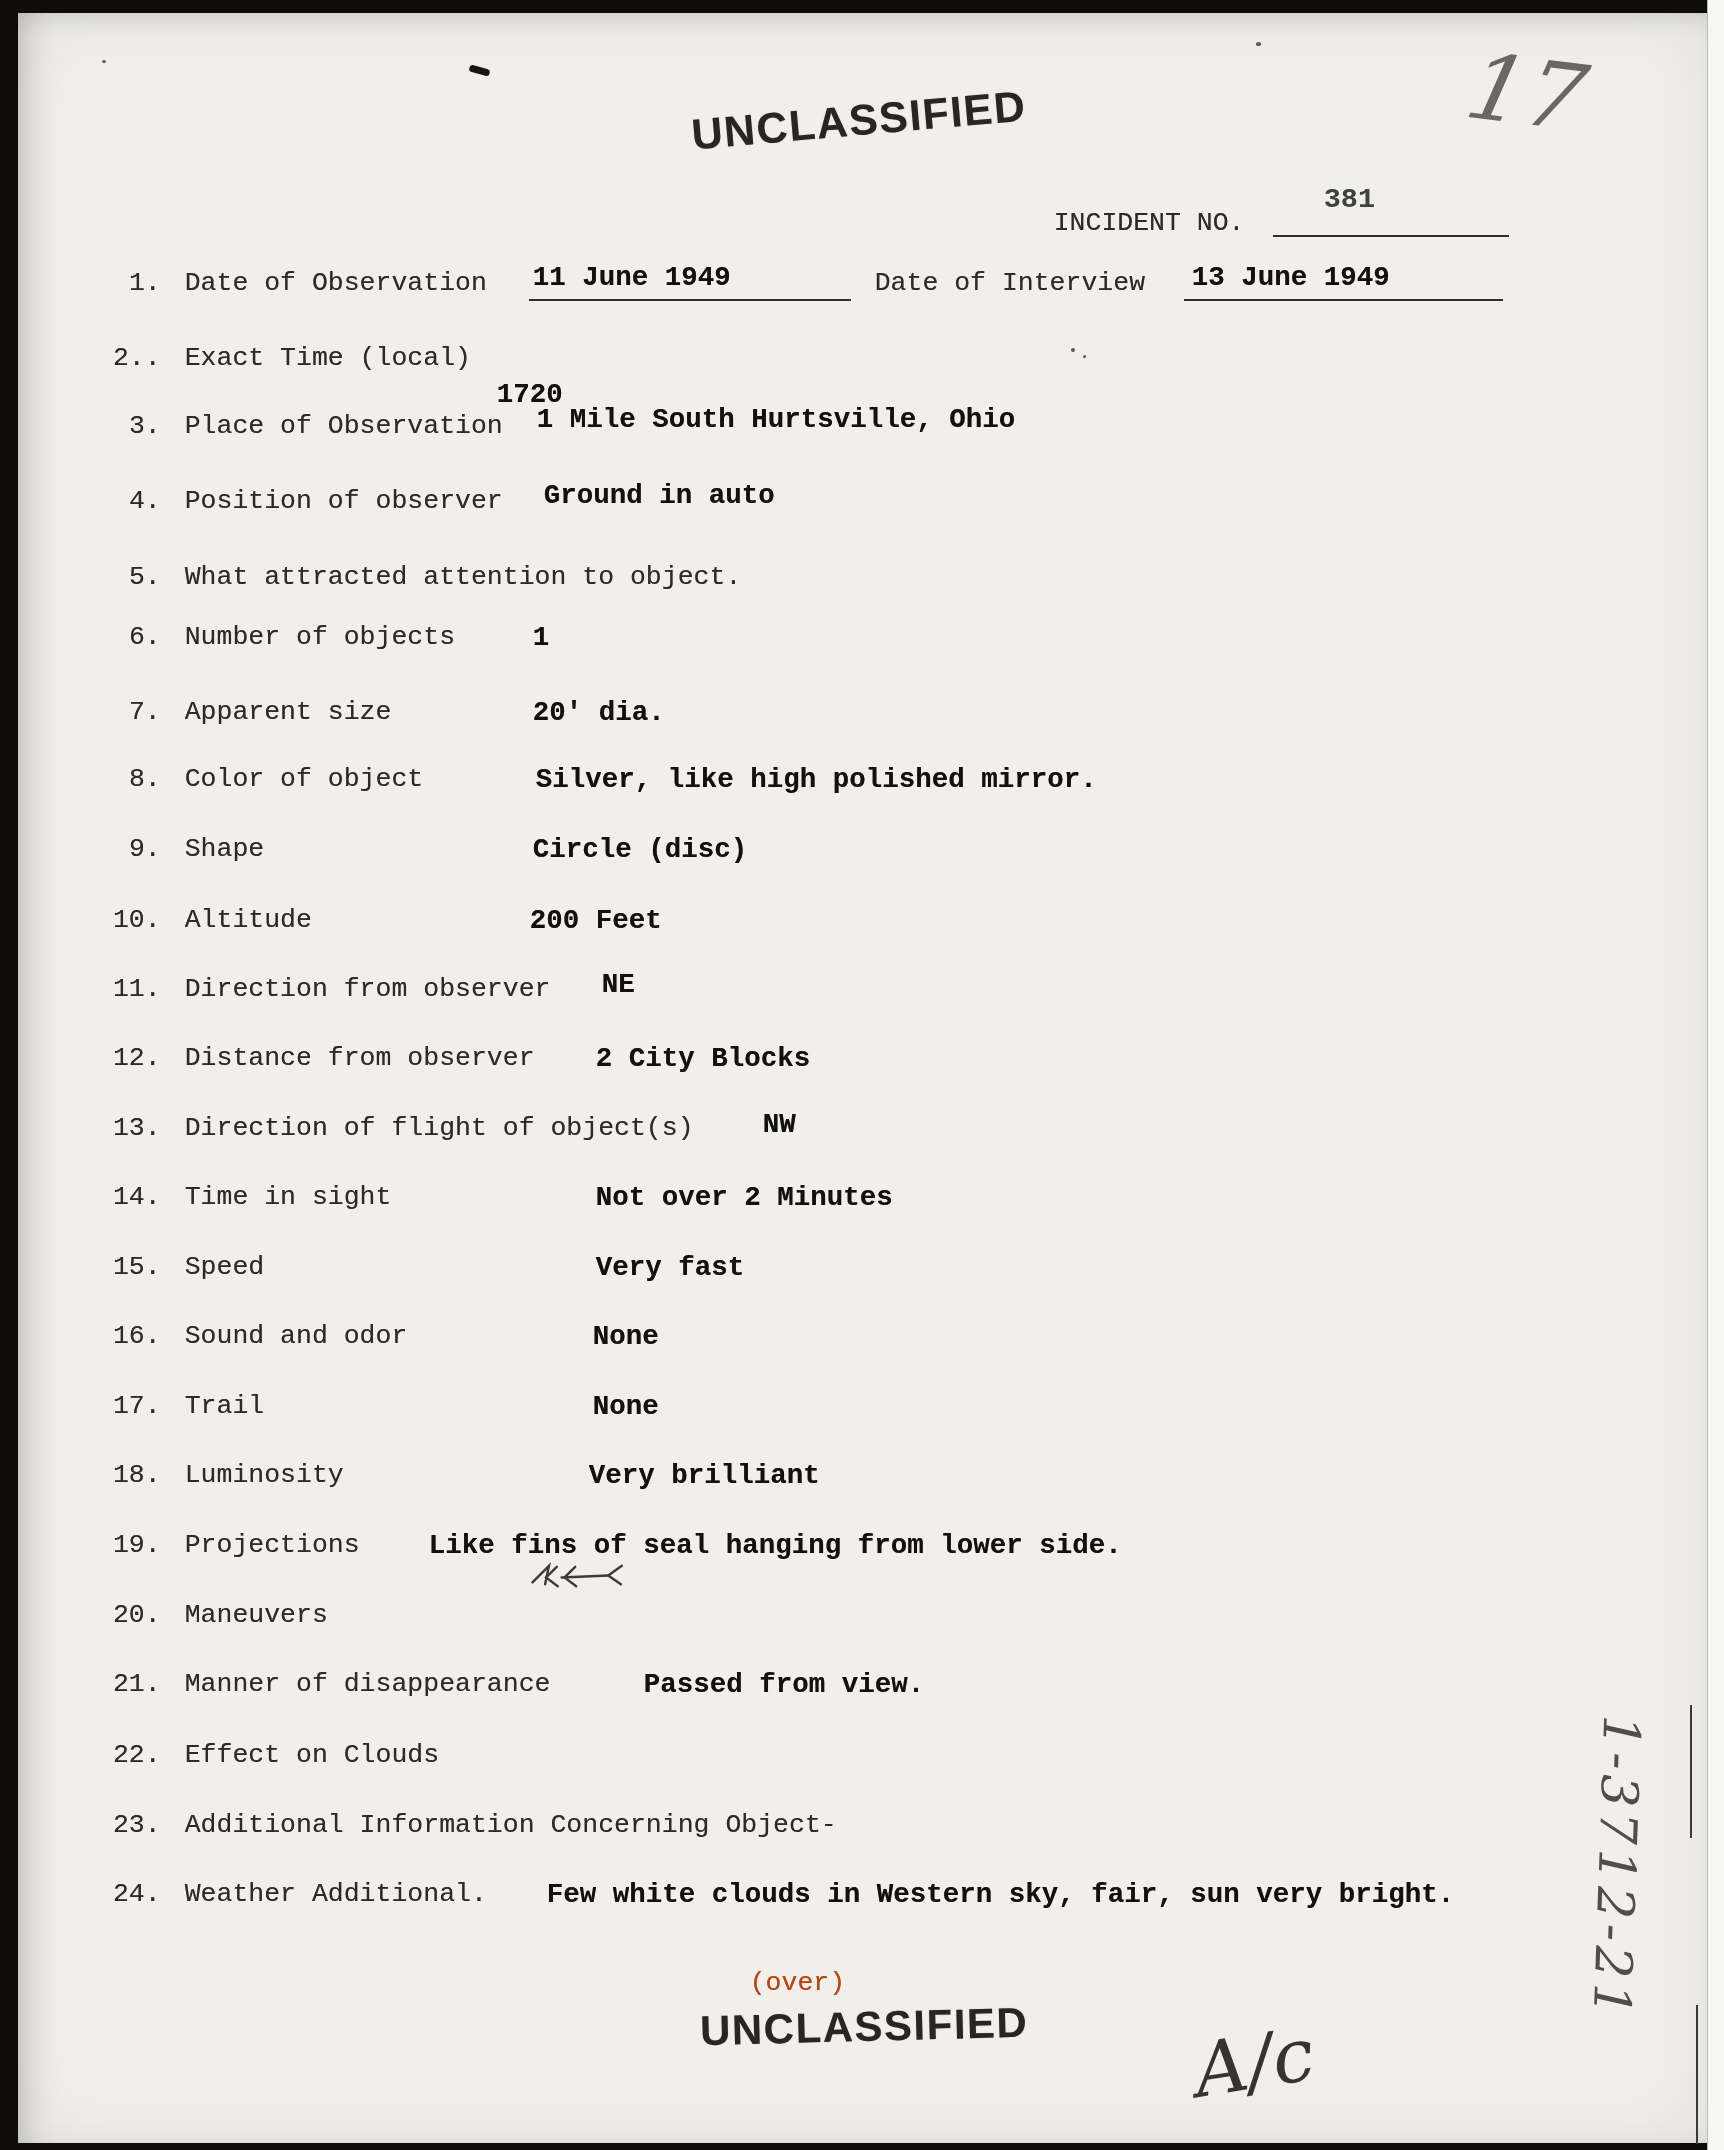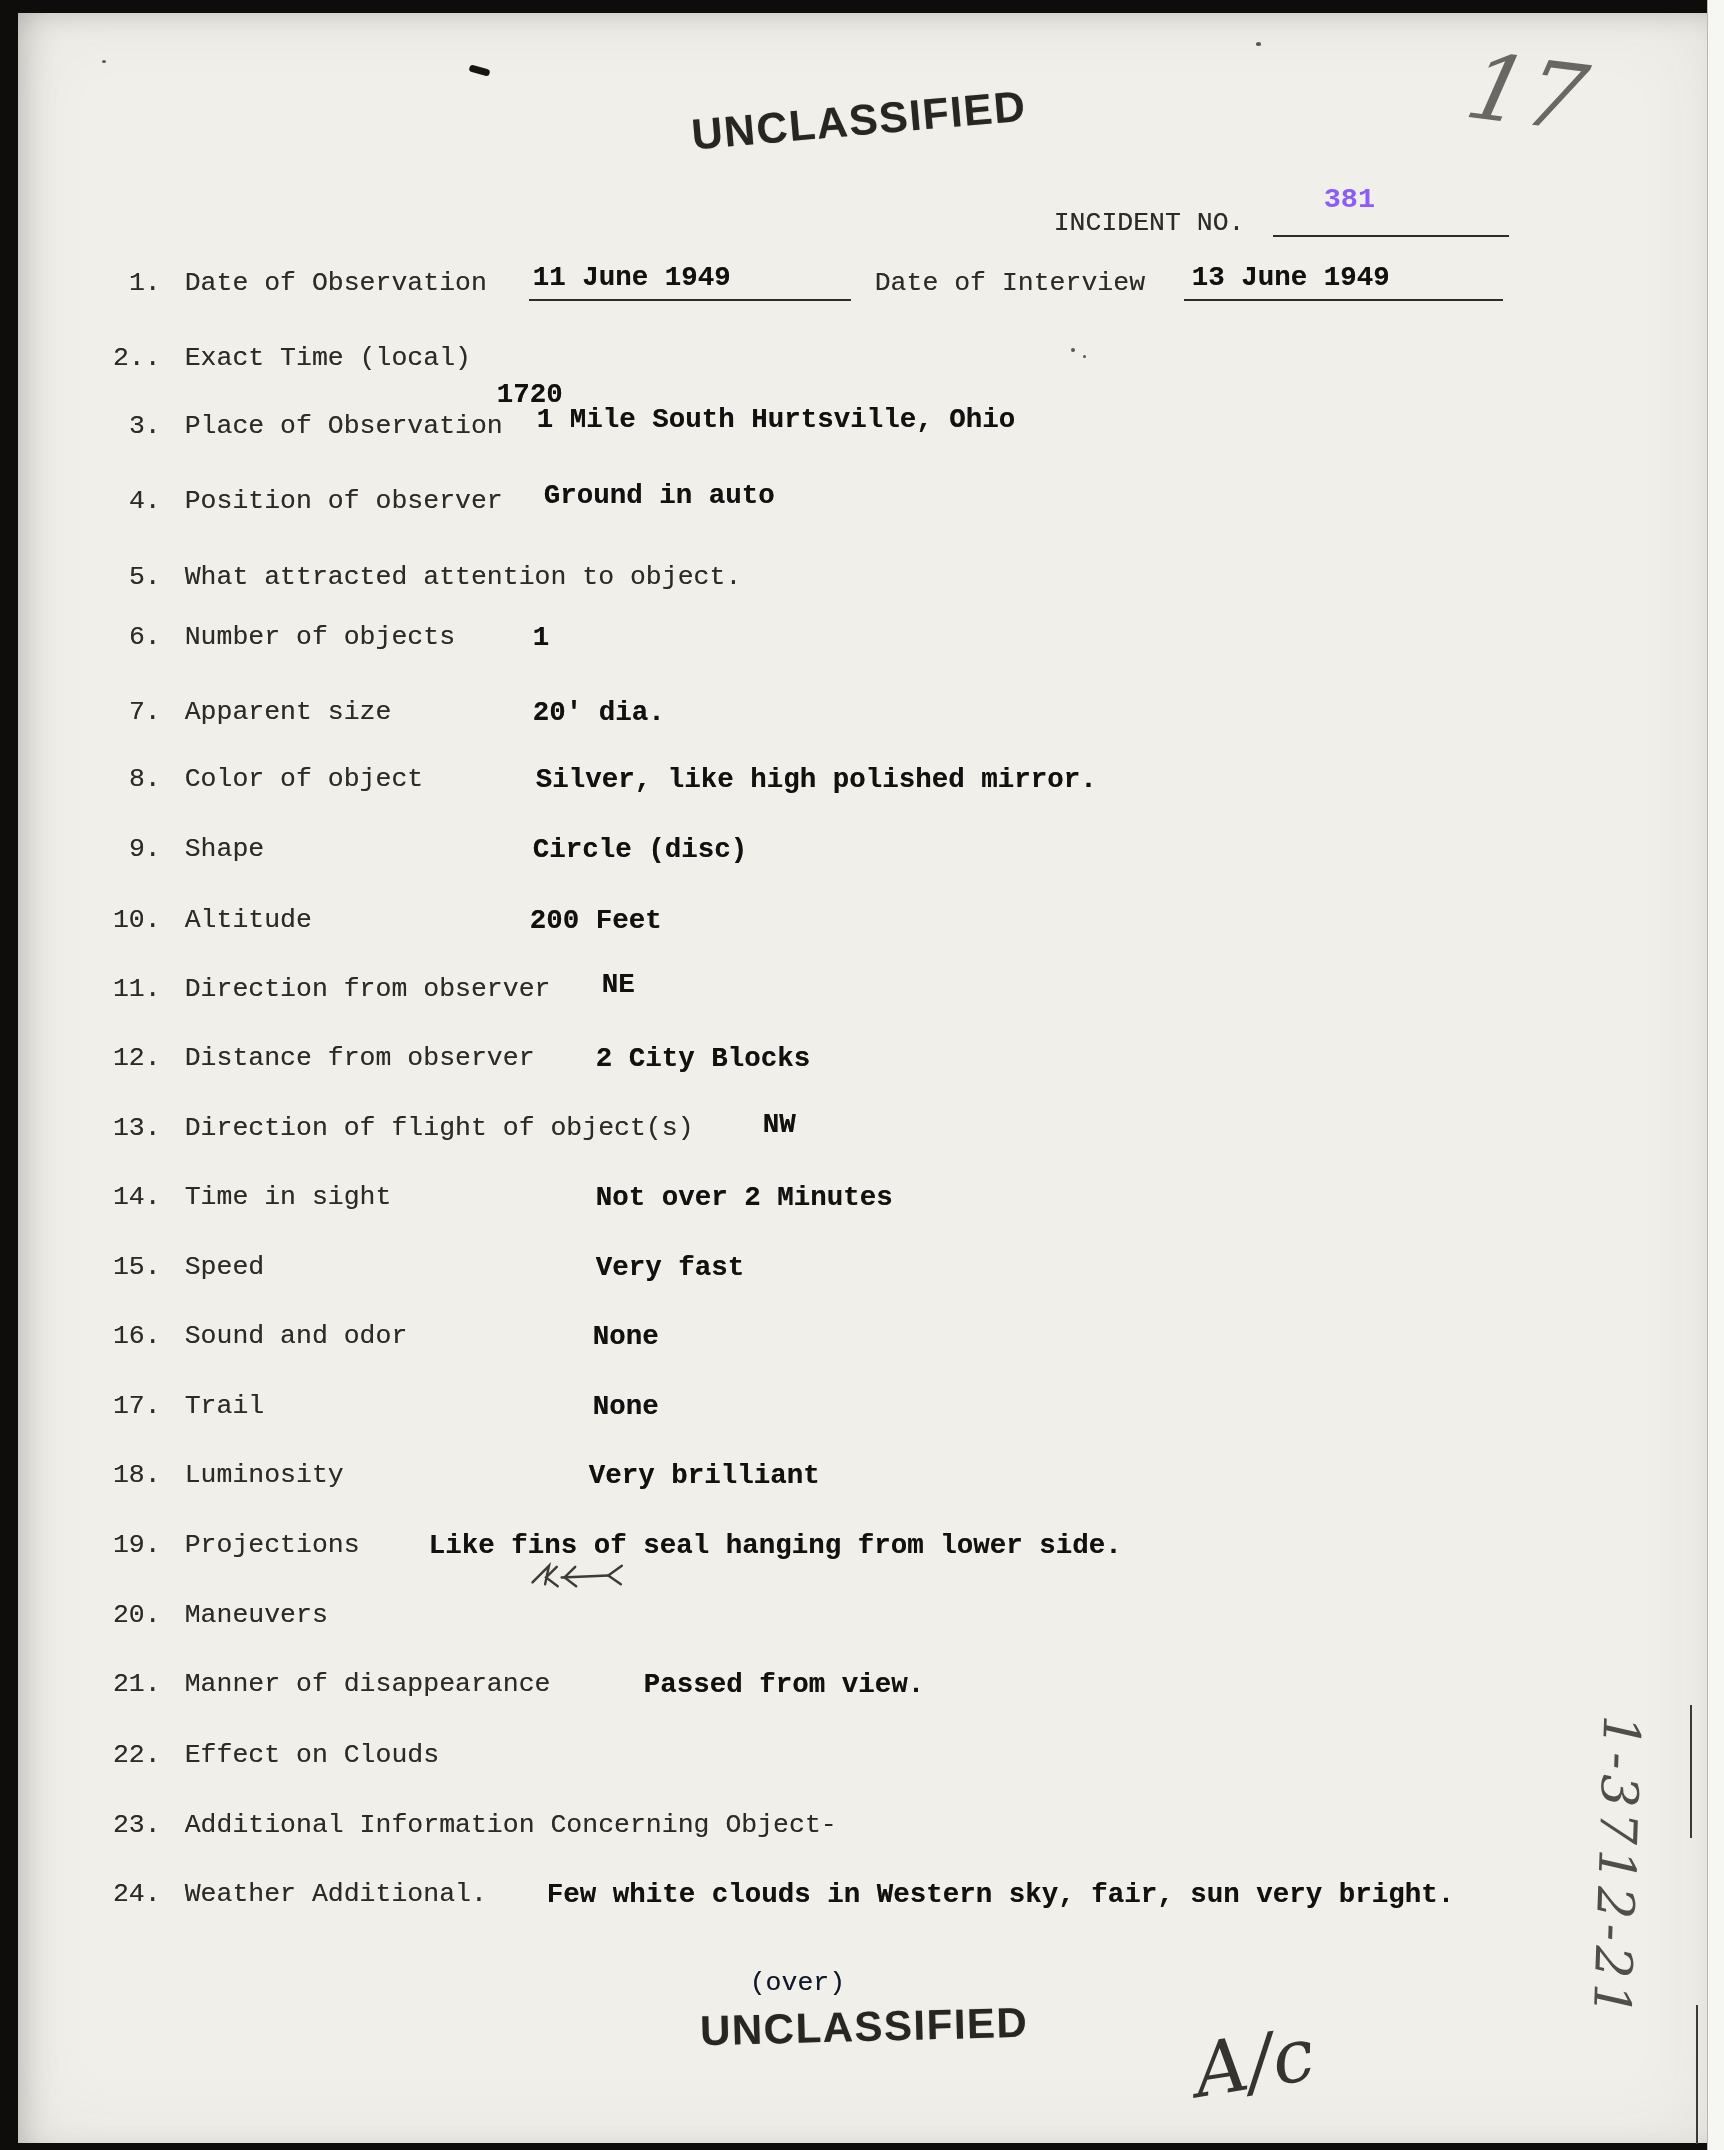--- a/index.html
+++ b/index.html
@@ -23,22 +23,22 @@
   .value{position:absolute;top:0;white-space:pre;font-weight:bold;font-size:27.5px;color:#121110;text-shadow:0 0 0.5px rgba(0,0,0,.5);}
   .uline{position:absolute;height:2px;background:#2e2d2a;}
   .stamp{
     position:absolute;font-family:"Liberation Sans","DejaVu Sans",sans-serif;
     font-weight:bold;color:#181715;letter-spacing:1.5px;opacity:.93;
     text-shadow:0 0 1px rgba(20,20,20,.35);
   }
   .stamp-top{left:673px;top:83px;font-size:43px;transform:rotate(-5deg);}
   .stamp-bottom{left:682px;top:1990px;font-size:42px;transform:rotate(-1.5deg);}
   .incident-label{position:absolute;left:1036px;top:195px;font-size:26.5px;color:#2c2b28;white-space:pre;text-shadow:0 0 0.5px rgba(20,20,20,.45);}
-  .incident-number{position:absolute;left:1306px;top:170px;font-size:28.5px;font-weight:bold;color:#8b5cf6;}
-  .over{position:absolute;left:732px;top:1955px;font-size:26.5px;color:#0f172a;text-shadow:0 0 0.5px rgba(20,20,20,.45);}
+  .incident-number{position:absolute;left:1306px;top:170px;font-size:28.5px;font-weight:bold;color:#404040;}
+  .over{position:absolute;left:732px;top:1955px;font-size:26.5px;color:#c2410c;text-shadow:0 0 0.5px rgba(20,20,20,.45);}
   .hand{font-family:"DejaVu Serif","Liberation Serif",serif;font-style:italic;color:#3d3b38;}
   .corner-mark{position:absolute;left:1451px;top:27px;font-size:91px;transform:rotate(7deg) skewX(-6deg);opacity:.75;font-weight:normal;}
   .ac-mark{position:absolute;left:1176px;top:2006px;font-size:74px;transform:rotate(-9deg);color:#21201d;opacity:.9;}
   .side-mark{position:absolute;left:1569px;top:1702px;writing-mode:vertical-rl;font-size:51px;letter-spacing:4.9px;transform:rotate(2deg);color:#34322f;opacity:.85;}
   .speck{position:absolute;background:#5a5852;border-radius:50%;}
   .ink-blot{position:absolute;left:451px;top:54px;width:20.6px;height:6.9px;background:#16150f;border-radius:3.9px;transform:rotate(16deg);}
   .vmark{position:absolute;width:2px;background:#3c3a36;}
   .sketch{position:absolute;left:508px;top:1547px;}
 </style>
 </head>

